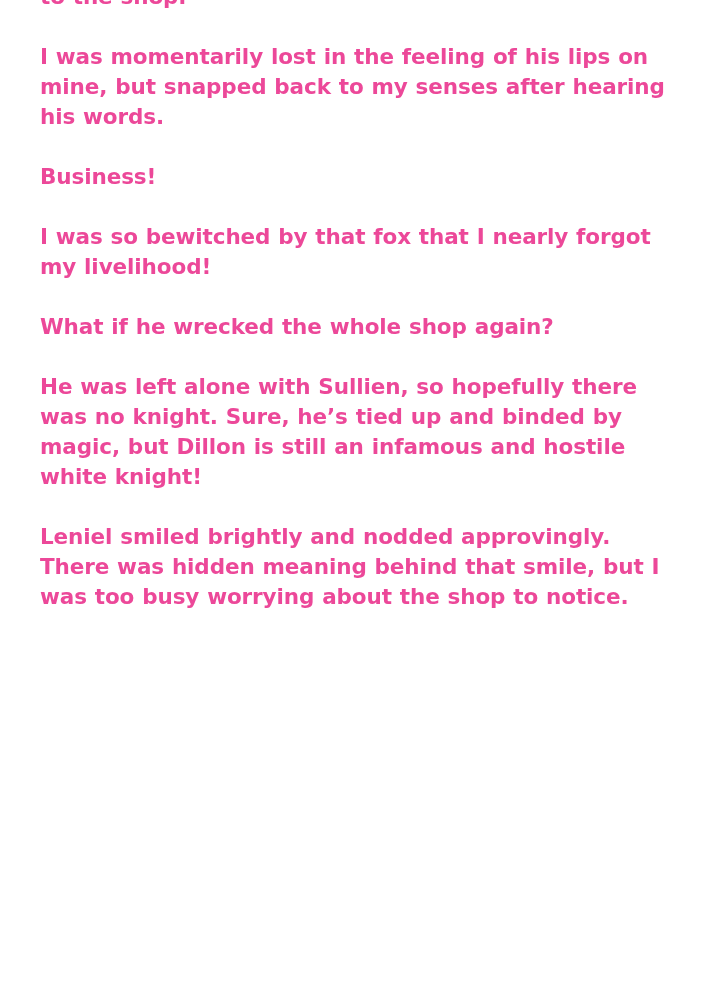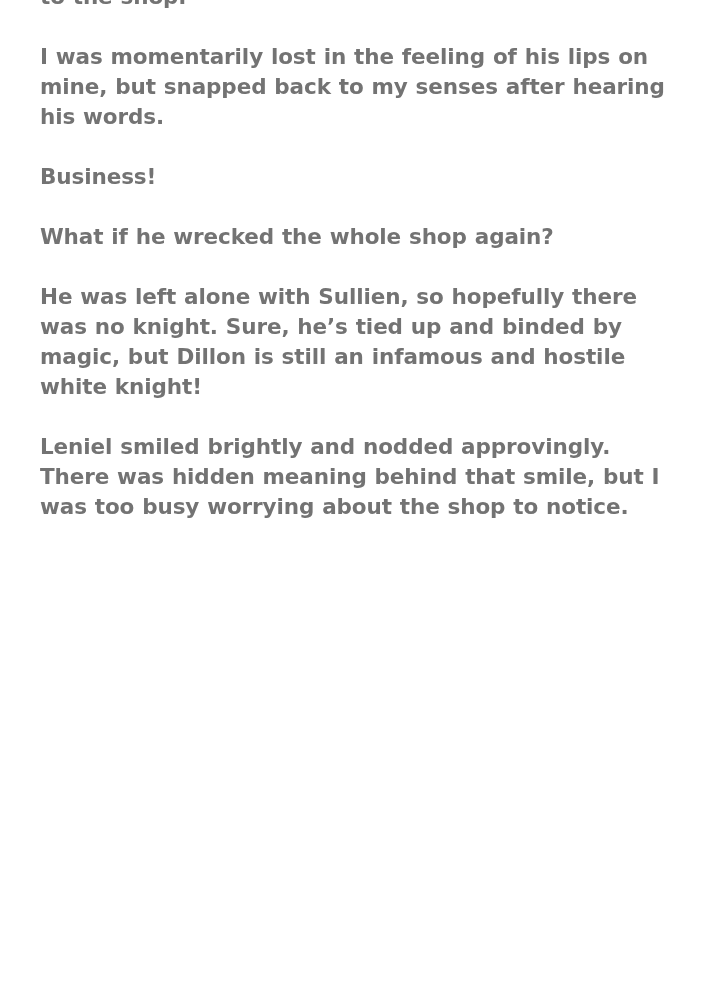--- a/index.html
+++ b/index.html
@@ -20,35 +20,36 @@
     height: 992px;
     padding: 0 40px;
     position: relative;
   }
   .para {
     font-size: 21.5px;
     line-height: 30px;
     font-weight: 600;
     letter-spacing: -0.1px;
     margin: 0 0 30px 0;
-    color: #737373;
+    color: #ec4899;
     word-spacing: 0.5px;
   }
   .para.clipped-top {
     margin-top: -18px;
   }
   .para:last-child {
     margin-bottom: 0;
   }
 </style>
 </head>
 <body>
 
 <div id="reader">
   <div id="text-body">
       <p class="para clipped-top">to the shop.”</p>
       <p class="para">I was momentarily lost in the feeling of his lips on mine, but snapped back to my senses after hearing his words.</p>
       <p class="para">Business!</p>
+      <p class="para">I was so bewitched by that fox that I nearly forgot my livelihood!</p>
       <p class="para">What if he wrecked the whole shop again?</p>
       <p class="para">He was left alone with Sullien, so hopefully there was no knight. Sure, he’s tied up and binded by magic, but Dillon is still an infamous and hostile white knight!</p>
       <p class="para">Leniel smiled brightly and nodded approvingly. There was hidden meaning behind that smile, but I was too busy worrying about the shop to notice.</p>
     </div>
 </div>
 
 </body></html>

